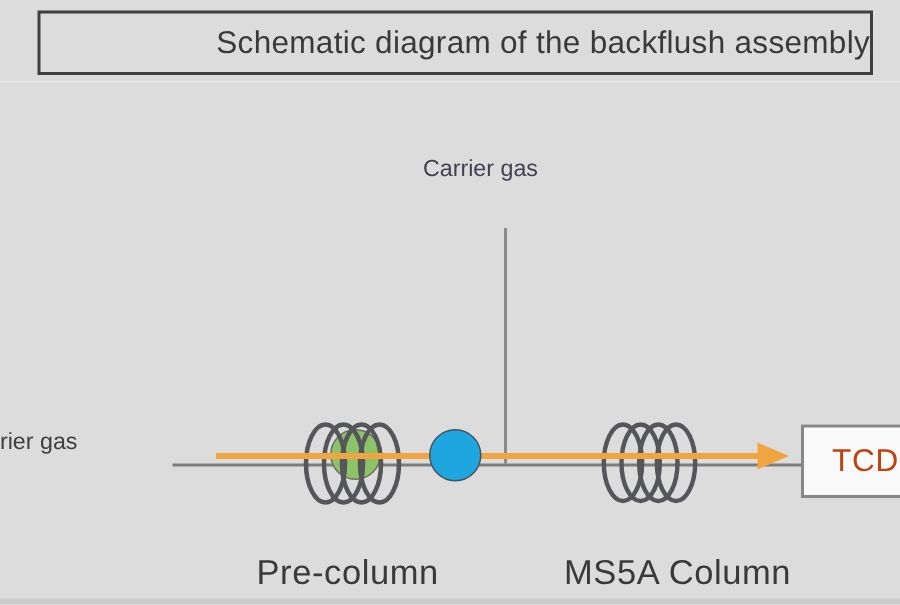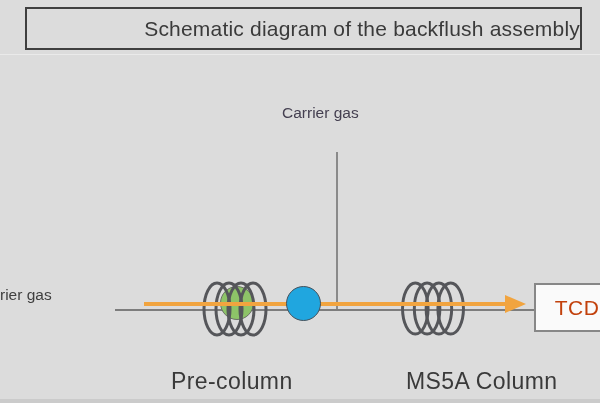--- a/index.html
+++ b/index.html
@@ -149,21 +149,21 @@
   
   .col-label {
     position: absolute;
     top: 368px;
     font-size: 23px;
     letter-spacing: 0.4px;
     color: var(--text-dark, #3a3a3a);
     white-space: nowrap;
   }
   .pre-col-label  { left: 171px; }
-  .ms5a-col-label { left: 376px; margin-left: 30px; }
+  .ms5a-col-label { left: 376px; }
 
   .bottom-edge {
     position: absolute;
     left: 0; bottom: 0;
     width: 600px; height: 4px;
     background: #cbcbcb;
   }
 </style>
 </head>
 <body>

